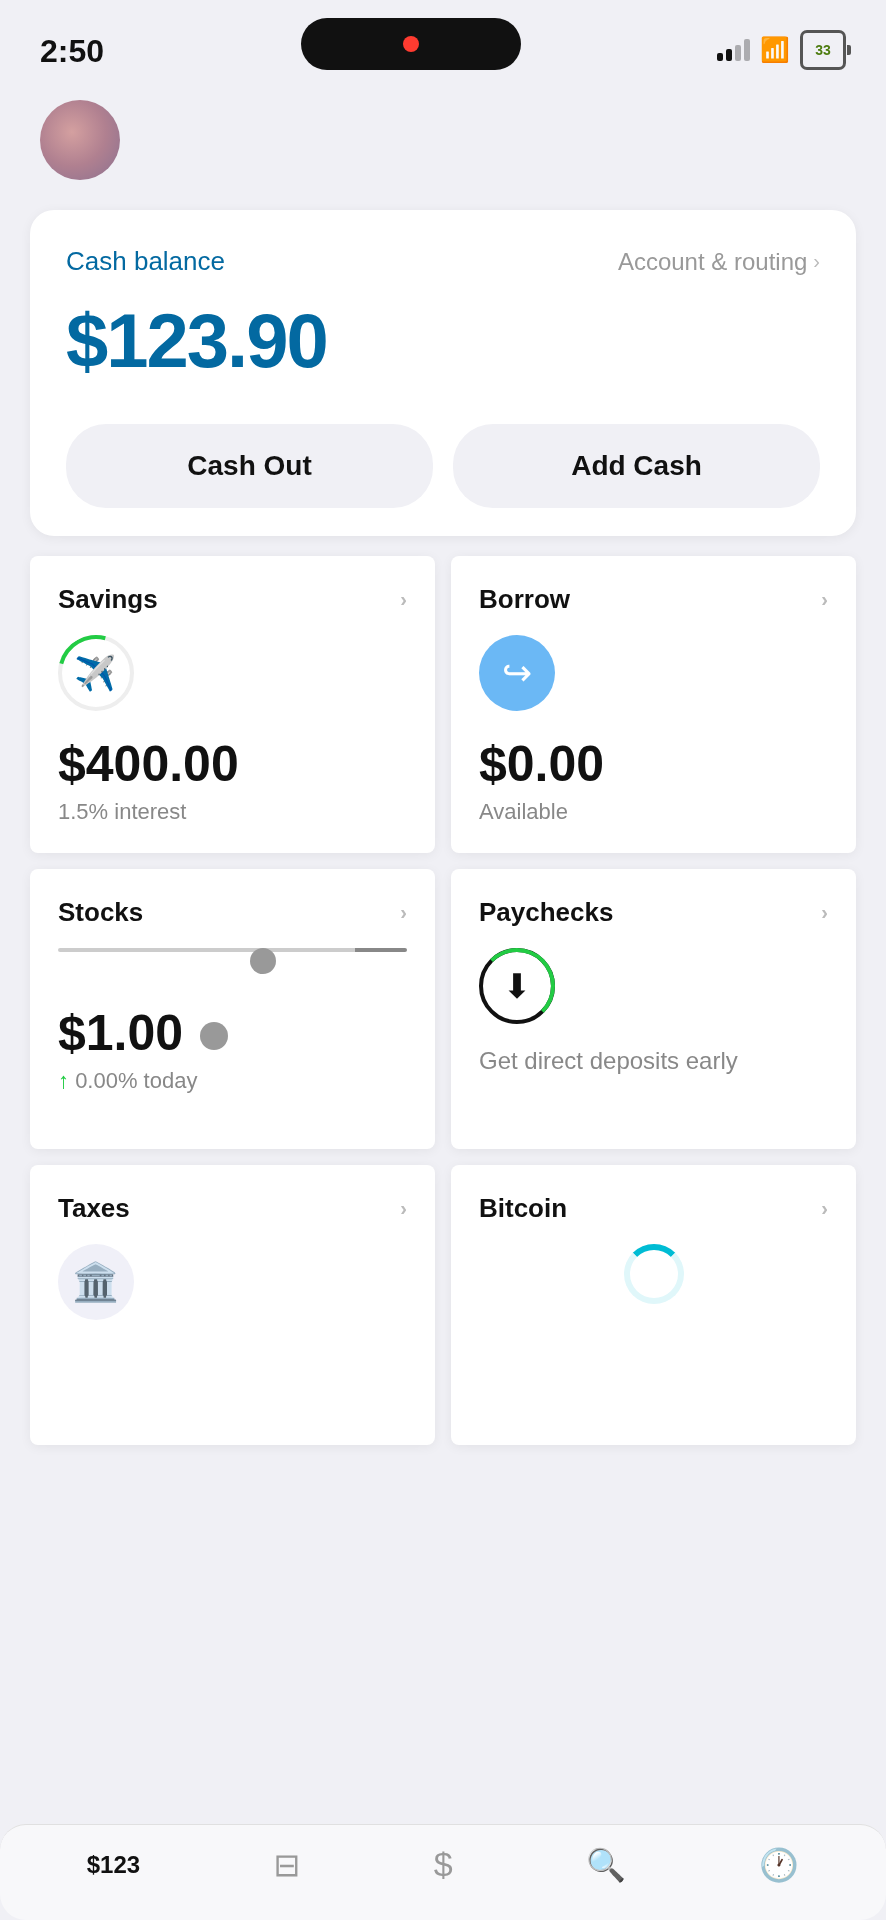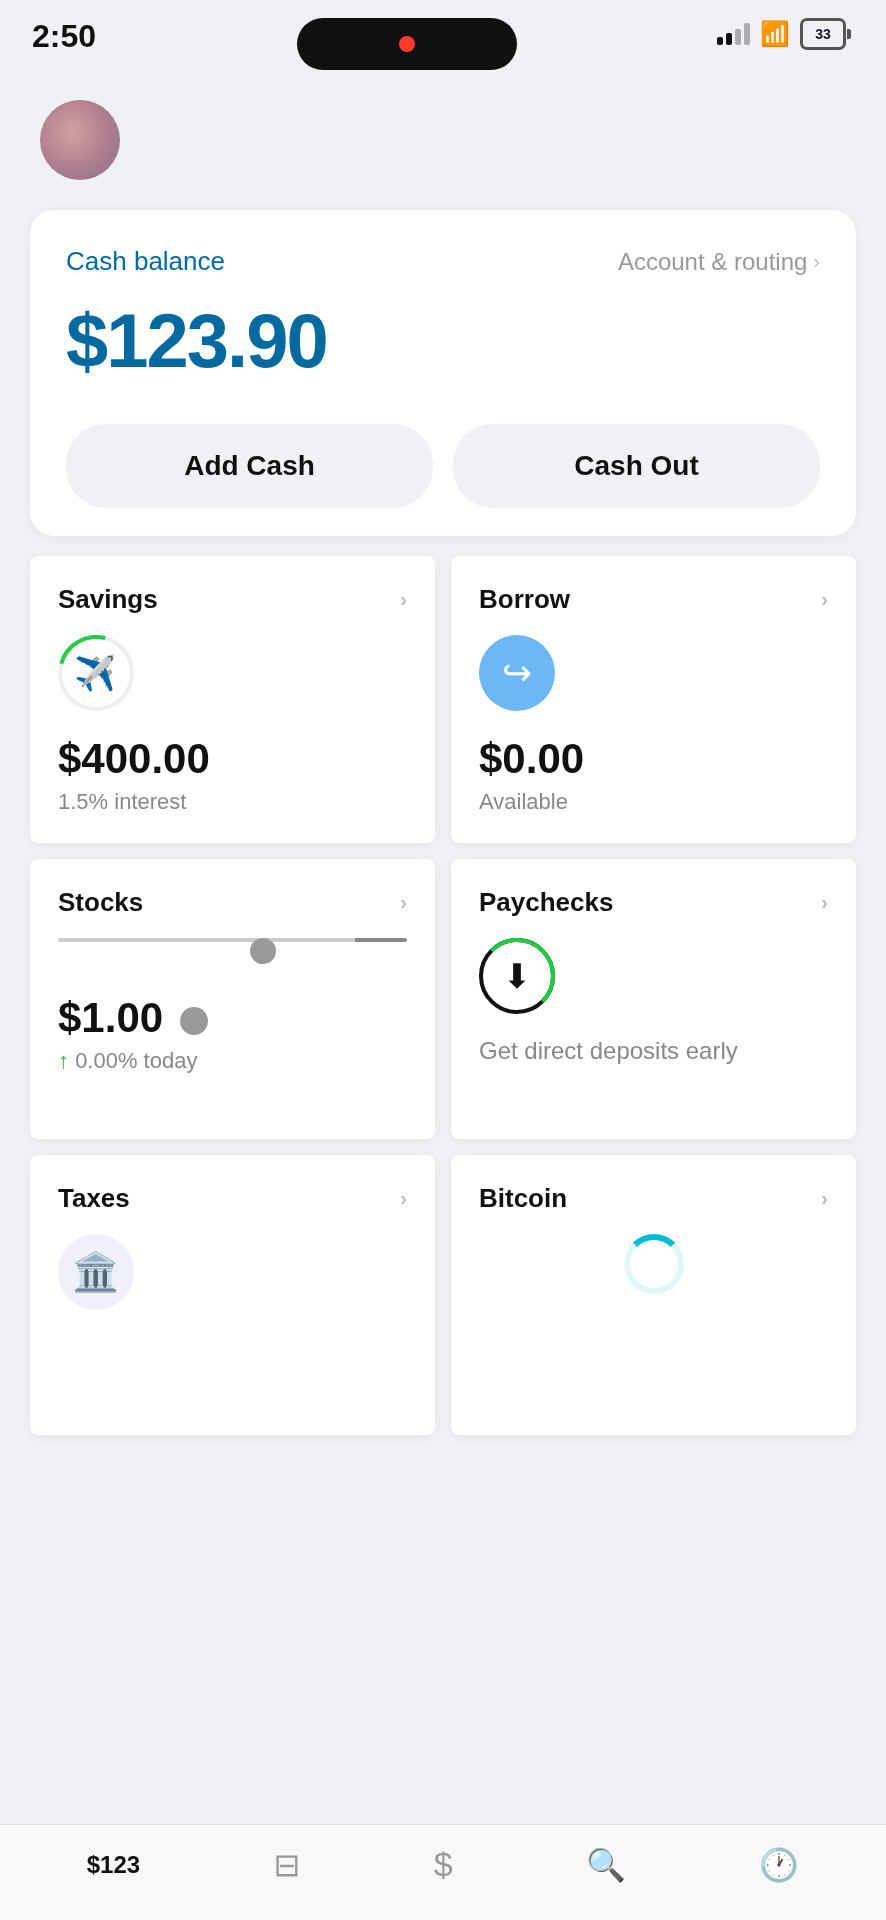--- a/index.html
+++ b/index.html
@@ -10,23 +10,23 @@
       min-height: 1920px;
       background: #f0f0f5;
       font-family: -apple-system, BlinkMacSystemFont, 'Helvetica Neue', Arial, sans-serif;
       position: relative;
       overflow-x: hidden;
     }
 
     
     .status-bar {
       display: flex;
-      align-items: flex-start;
+      align-items: flex-end;
       justify-content: space-between;
-      padding: 18px 40px 10px 32px;
+      padding: 18px 40px 10px 40px;
       background: #f0f0f5;
     }
     .status-time {
       font-size: 32px;
       font-weight: 600;
       color: #111;
     }
     .status-pill {
       background: #111;
       border-radius: 40px;
@@ -66,24 +66,24 @@
       font-size: 24px;
       color: #111;
     }
     .battery-icon {
       display: flex;
       align-items: center;
       justify-content: center;
       border: 3px solid #555;
       border-radius: 7px;
       width: 46px;
-      height: 32px;
+      height: 40px;
       font-size: 14px;
       font-weight: 700;
-      color: #0f172a;
+      color: #4d7c0f;
       position: relative;
     }
     .battery-icon::after {
       content: '';
       position: absolute;
       right: -8px;
       top: 50%;
       transform: translateY(-50%);
       width: 4px;
       height: 10px;
@@ -188,21 +188,21 @@
       font-size: 26px;
       font-weight: 700;
       color: #111;
       display: flex;
       align-items: center;
       justify-content: space-between;
       margin-bottom: 20px;
     }
 
     .grid-amount {
-      font-size: 42px;
+      font-size: 50px;
       font-weight: 700;
       color: #111;
       margin-bottom: 6px;
     }
     .grid-sub {
       font-size: 22px;
       color: #888;
     }
 
     
@@ -318,20 +318,21 @@
       bottom: 0;
       left: 0;
       width: 886px;
       background: #f8f8fa;
       border-top: 1.5px solid #e0e0e0;
       display: flex;
       align-items: center;
       justify-content: space-around;
       padding: 20px 20px 36px 20px;
       z-index: 100;
+      border-radius: 26px;
     }
     .nav-item {
       display: flex;
       flex-direction: column;
       align-items: center;
       gap: 4px;
       cursor: pointer;
     }
     .nav-icon {
       font-size: 32px;
@@ -382,22 +383,22 @@
 <div class="main-card">
   <div class="card-header">
     <span class="card-label">Cash balance</span>
     <span class="account-routing">
       <span>Account &amp; routing</span>
       <span class="chevron">›</span>
     </span>
   </div>
   <div class="balance-amount">$123.90</div>
   <div class="card-actions">
+    <button class="action-btn">Cash Out</button>
     <button class="action-btn">Add Cash</button>
-    <button class="action-btn">Cash Out</button>
   </div>
 </div>
 
 <div class="grid">
 
   <div class="grid-card">
     <div class="grid-card-title">
       <span>Savings</span>
       <span class="chevron">›</span>
     </div>

